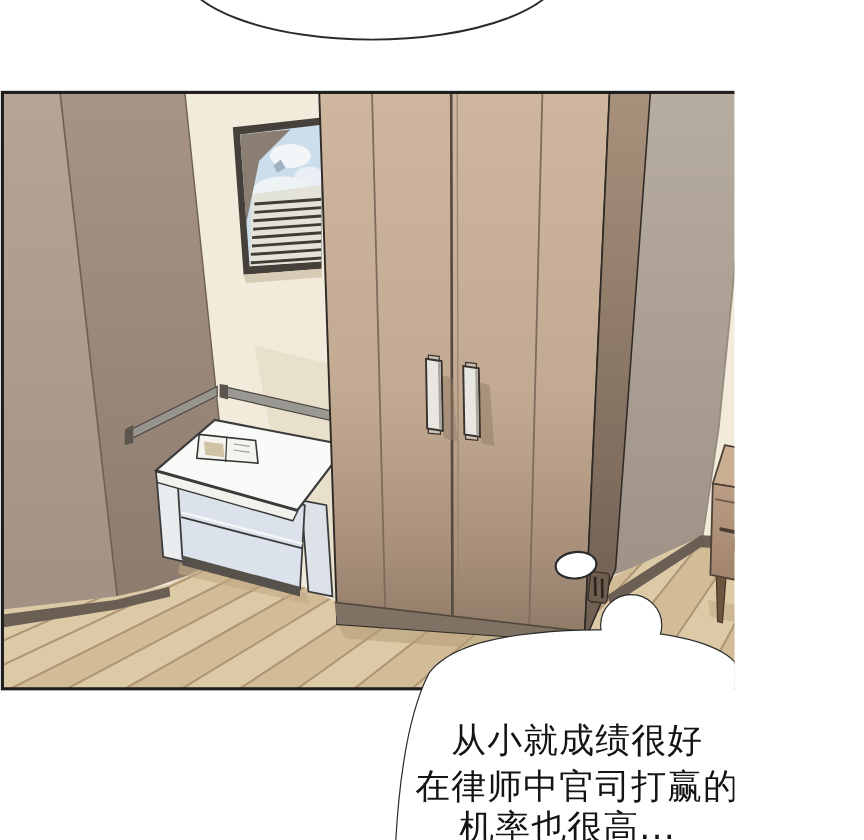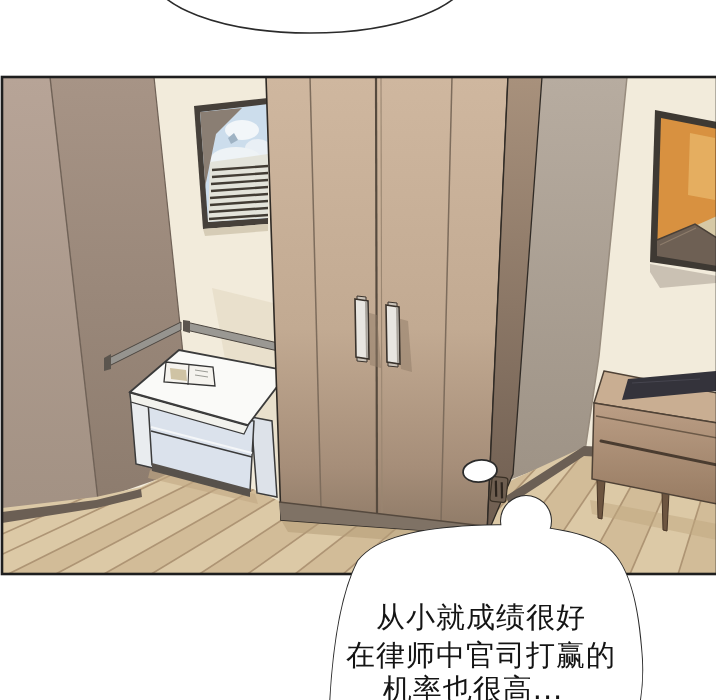--- a/index.html
+++ b/index.html
@@ -1,16 +1,16 @@
 <!DOCTYPE html>
 <html style="--page-bg: #ffffff; --panel-border: #1e1e1e; --wall-cream: #f2ebdb; --wall-left-light: #b5a295; --wall-left-dark: #a08f81; --wall-right-gray: #b5aa9e; --wardrobe-front: #c4ac94; --wardrobe-side: #95816e; --floor-base: #dcc9a6; --floor-stripe: #c8af8a; --floor-seam: #aa9070; --baseboard: #6b5f54; --bench-top: #fafaf8; --bench-drawer: #dbe2ec; --dresser-wood: #b49780; --dresser-slab: #34333b; --art-orange: #d89140; --art-roof: #6e6054; --sky-blue: #ccddec; --rail-gray: #98968f; --bubble-fill: #ffffff; --bubble-stroke: #2b2b2b; --text-color: #141414;"><head>
 <meta charset="utf-8">
 <style>
   html,body{margin:0;padding:0;background:#fff;}
-  .stage{position:relative;width:716px;height:700px;background:#fff;overflow:hidden;
+  .stage{position:relative;width:612px;height:700px;background:#fff;overflow:hidden;
          font-family:"DejaVu Sans",sans-serif;}
   svg{display:block}
   
   .c-page{fill:var(--page-bg,#ffffff)}
   .c-wall-cream{fill:var(--wall-cream,#f2ebdb)}
   .c-floor{fill:var(--floor-base,#dcc9a6)}
   .c-floor-stripe{fill:var(--floor-stripe,#c8af8a)}
   .c-floor-seam{stroke:var(--floor-seam,#aa9070)}
   .c-baseboard{fill:var(--baseboard,#6b5f54)}
   .c-bench-top{fill:var(--bench-top,#fafaf8)}

